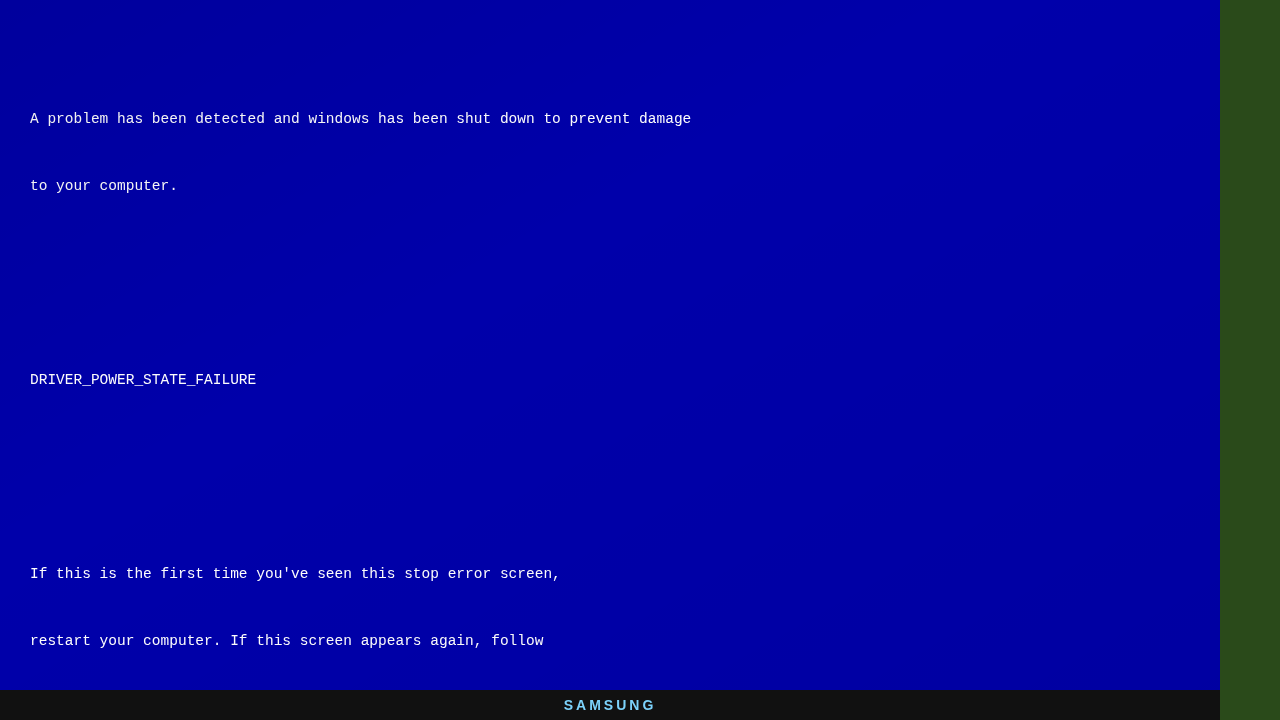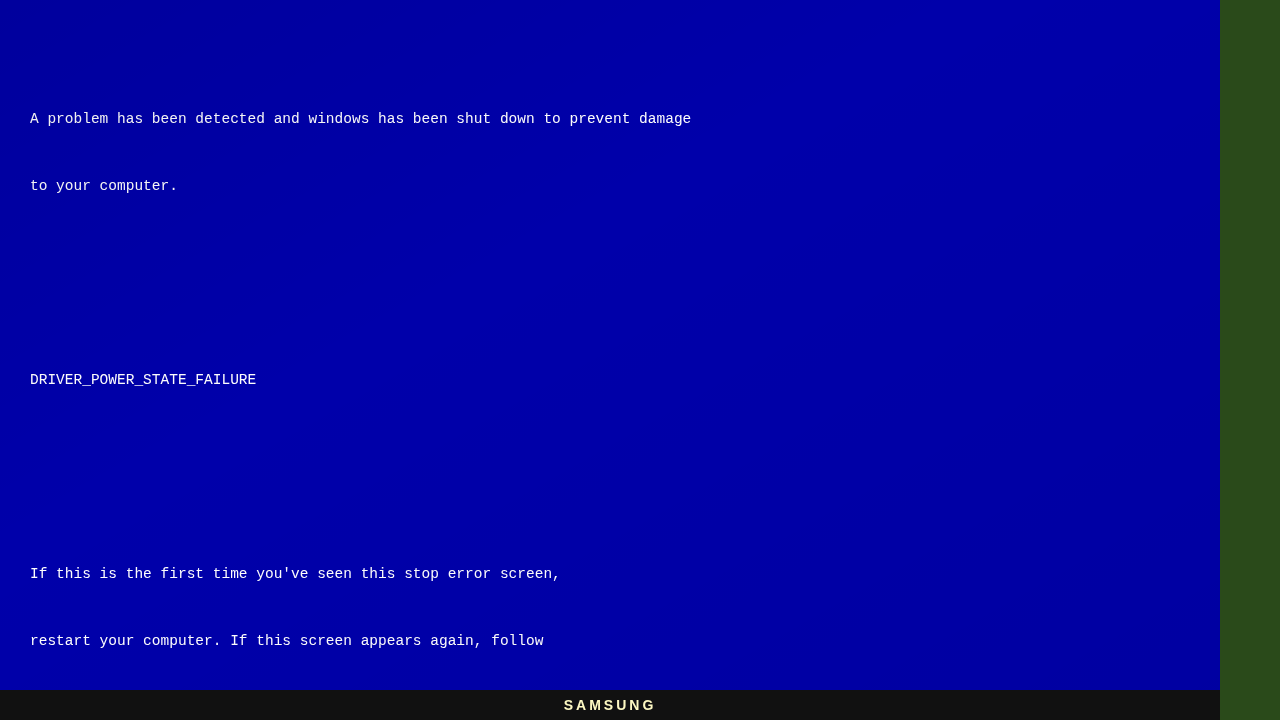--- a/index.html
+++ b/index.html
@@ -52,21 +52,21 @@
       left: 0;
       right: 60px;
       height: 30px;
       background: #111;
       display: flex;
       align-items: center;
       justify-content: center;
     }
 
     .samsung-logo {
-      color: #fef9c3;
+      color: #7dd3fc;
       font-family: Arial, sans-serif;
       font-size: 14px;
       letter-spacing: 3px;
       font-weight: bold;
     }
 
     .bsod-text {
       color: #fff;
       font-size: 14.5px;
       line-height: 1.55;

